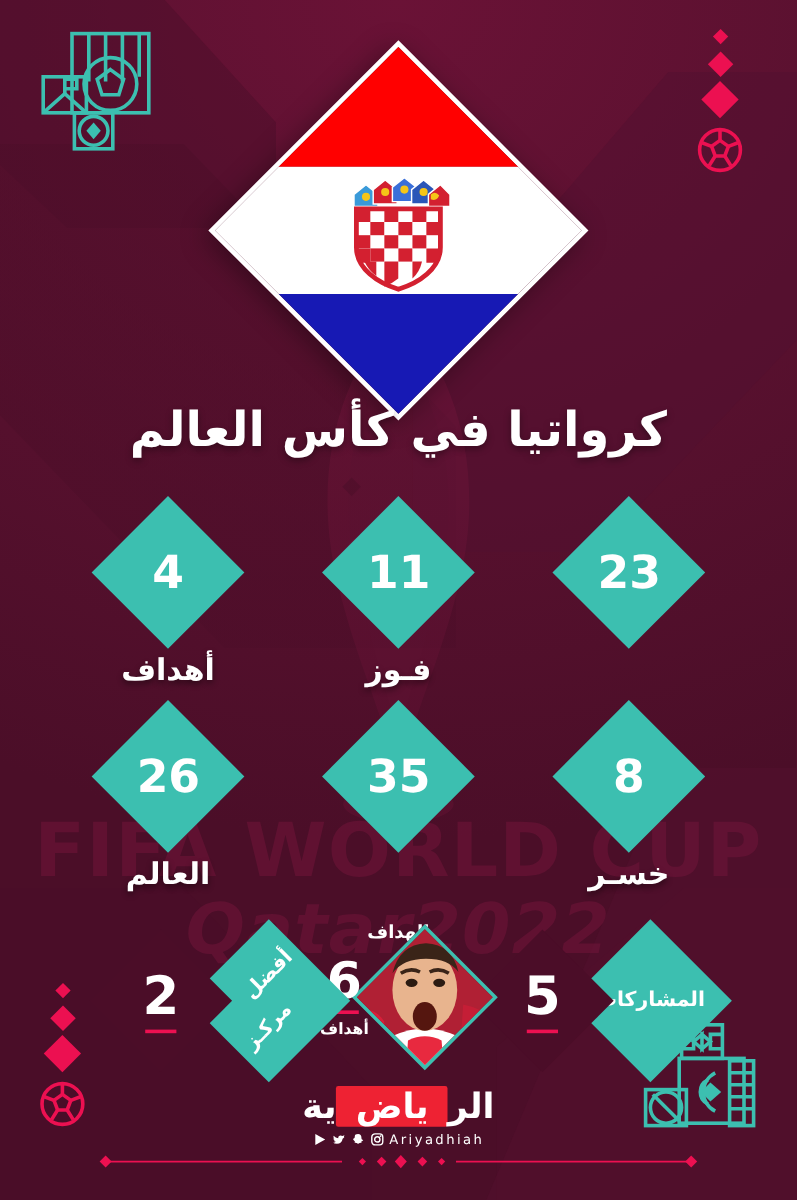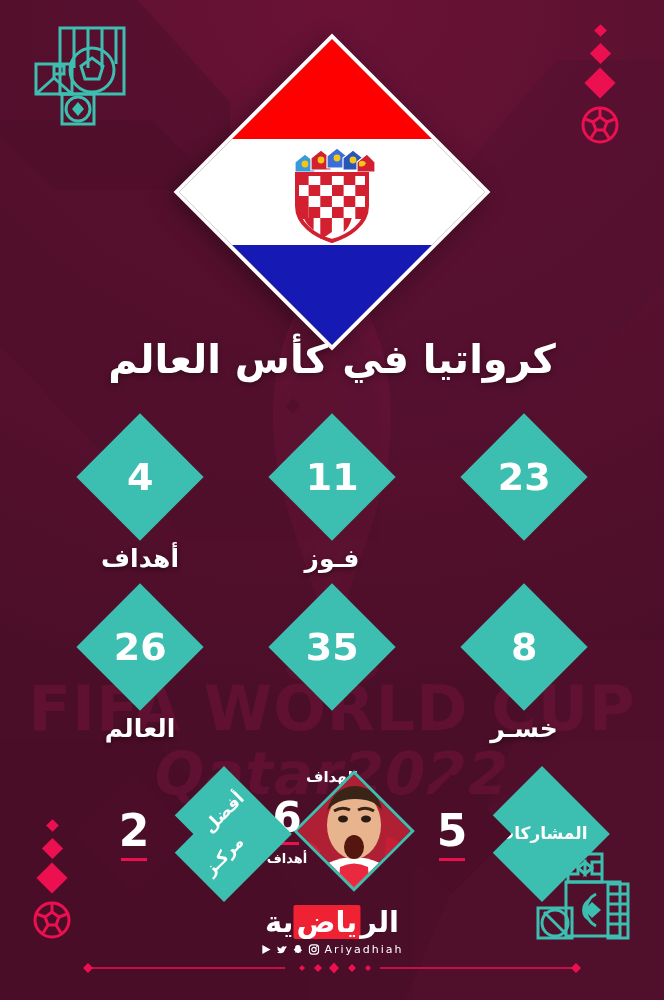--- a/index.html
+++ b/index.html
@@ -175,21 +175,21 @@
   
   .logo{
     position:absolute;left:50%;transform:translateX(-50%);top:905px;
     text-align:center;
   }
   .logo-mark{
     display:inline-block;color:#ffffff;font-size:29px;font-weight:bold;
     letter-spacing:0;position:relative;
   }
   .logo-mark .redbox{
-    display:inline-block;background:#ee2233;color:#fff;padding:0 3px;border-radius:2px;
+    display:inline-block;background:#ee2233;color:#fff;padding:0 16px;border-radius:2px;
   }
   .logo-sub{
     margin-top:4px;color:#ffffff;font-size:11px;letter-spacing:2px;direction:ltr;
     display:flex;align-items:center;justify-content:center;gap:5px;
   }
   .sicon{width:11px;height:11px;display:inline-block;}
   .divider{
     position:absolute;left:0;right:0;top:960px;height:16px;
   }
   .site{

